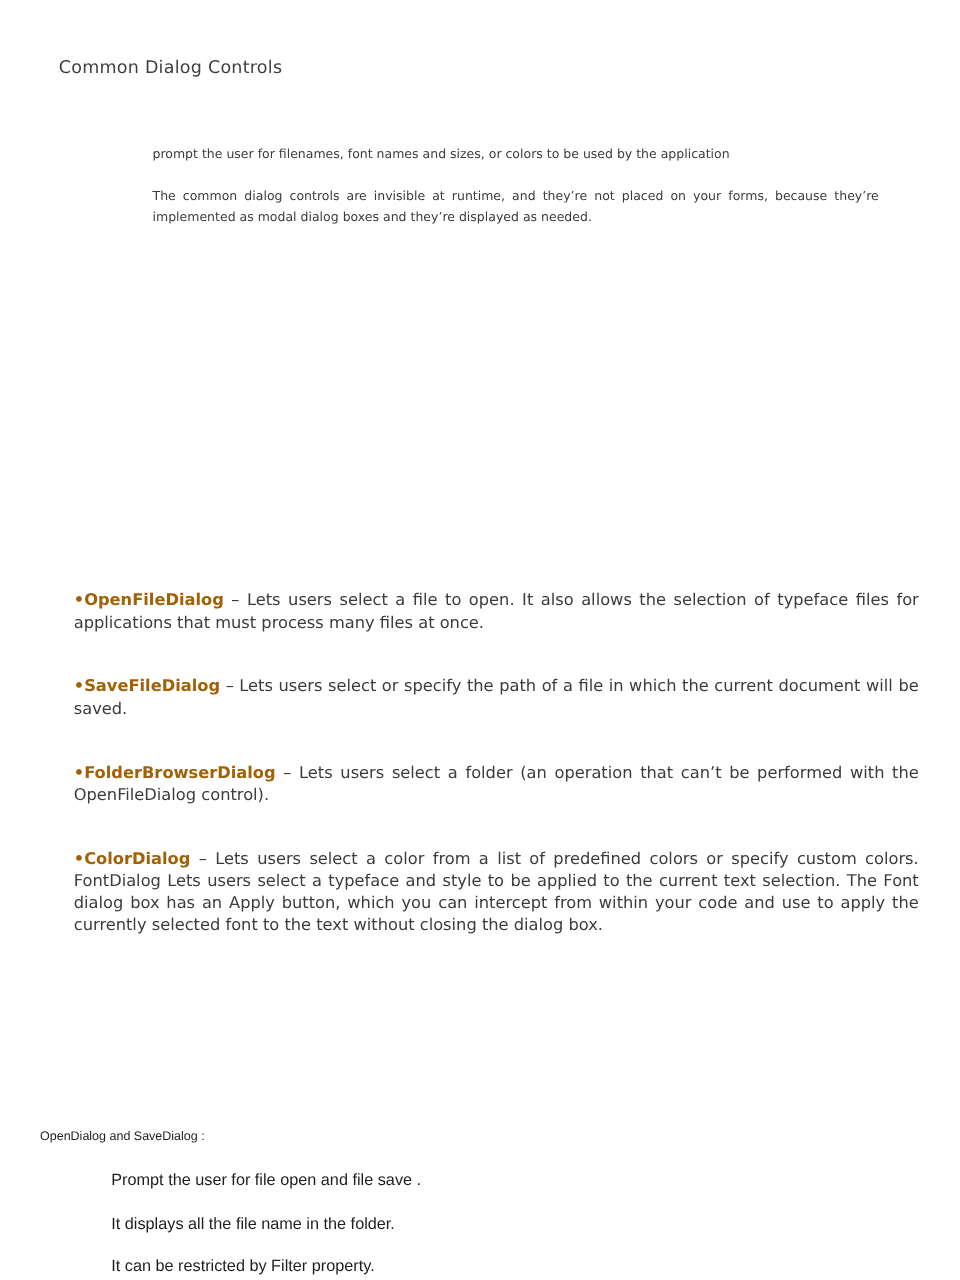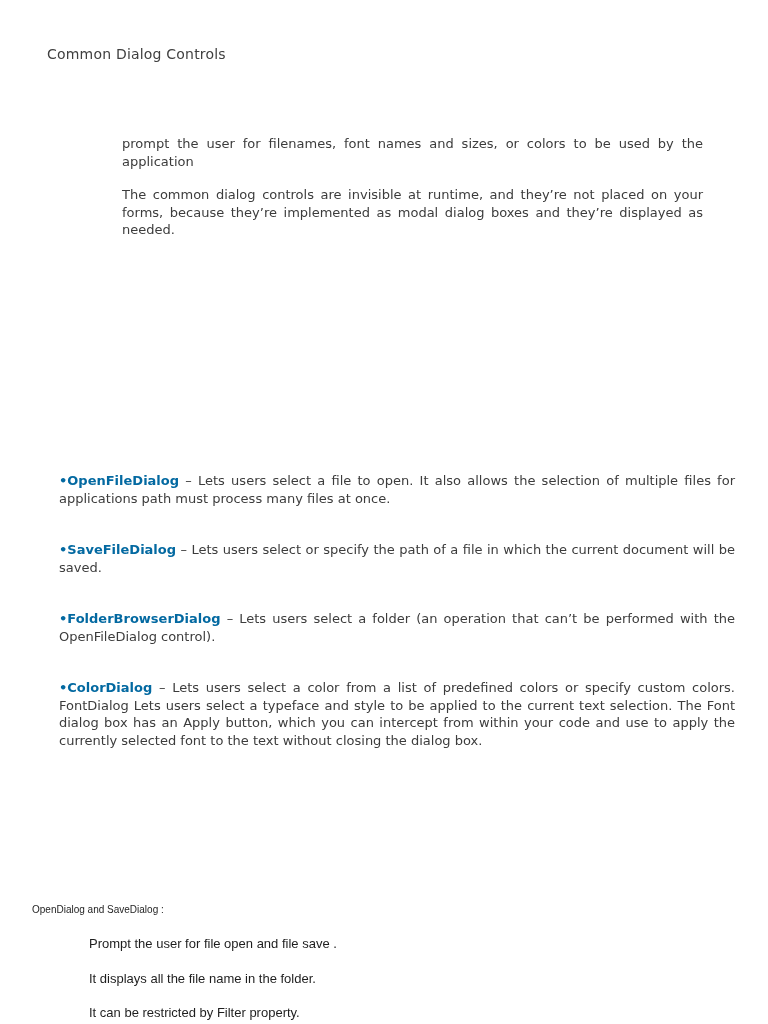--- a/index.html
+++ b/index.html
@@ -21,38 +21,37 @@
     left: 47px; top: 46px;
     font-size: 14px;
     color: #3f3f3f;
     letter-spacing: 0.2px;
     white-space: nowrap;
   }
   .intro {
     position: absolute;
     left: 122px; top: 115px;
     width: 581px;
-    font-size: 13px;
+    font-size: 10px;
     line-height: 17.5px;
     color: #3c3c3c;
     text-align: justify;
-    margin-top: 20px;
   }
   .intro .para { margin-bottom: 16px; }
   .bullets {
     position: absolute;
     left: 59px; top: 472px;
     width: 676px;
     font-size: 13px;
     line-height: 17.5px;
     color: #3c3c3c;
     text-align: justify;
   }
   .bullet { margin-bottom: 34px; }
-  .bullet .term { font-weight: bold; color: #0369a1; }
+  .bullet .term { font-weight: bold; color: #a16207; }
   .footer-heading {
     position: absolute;
     left: 32px; top: 902px;
     font-size: 10px;
     line-height: 15px;
     color: #1e1e1e;
     font-family: "Liberation Sans", sans-serif;
     white-space: nowrap;
   }
   .footer-items {
@@ -74,21 +73,21 @@
 <div class="page">
 
   <div class="doc-title">Common Dialog Controls</div>
 
   <div class="intro">
     <p class="para">prompt the user for filenames, font names and sizes, or colors to be used by the application</p>
     <p class="para">The common dialog controls are invisible at runtime, and they’re not placed on your forms, because they’re implemented as modal dialog boxes and they’re displayed as needed.</p>
   </div>
 
   <div class="bullets">
-    <p class="bullet"><span class="term">•OpenFileDialog</span><span> – Lets users select a file to open. It also allows the selection of multiple files for applications path must process many files at once.</span></p>
+    <p class="bullet"><span class="term">•OpenFileDialog</span><span> – Lets users select a file to open. It also allows the selection of typeface files for applications that must process many files at once.</span></p>
     <p class="bullet"><span class="term">•SaveFileDialog</span><span> – Lets users select or specify the path of a file in which the current document will be saved.</span></p>
     <p class="bullet"><span class="term">•FolderBrowserDialog</span><span> – Lets users select a folder (an operation that can’t be performed with the OpenFileDialog control).</span></p>
     <p class="bullet"><span class="term">•ColorDialog</span><span> – Lets users select a color from a list of predefined colors or specify custom colors. FontDialog Lets users select a typeface and style to be applied to the current text selection. The Font dialog box has an Apply button, which you can intercept from within your code and use to apply the currently selected font to the text without closing the dialog box.</span></p>
   </div>
 
   <div class="footer-heading">OpenDialog and SaveDialog :</div>
 
   <div class="footer-items">
     <div class="f-item">Prompt the user for file open and file save .</div>
     <div class="f-item">It displays all the file name in the folder.</div>

